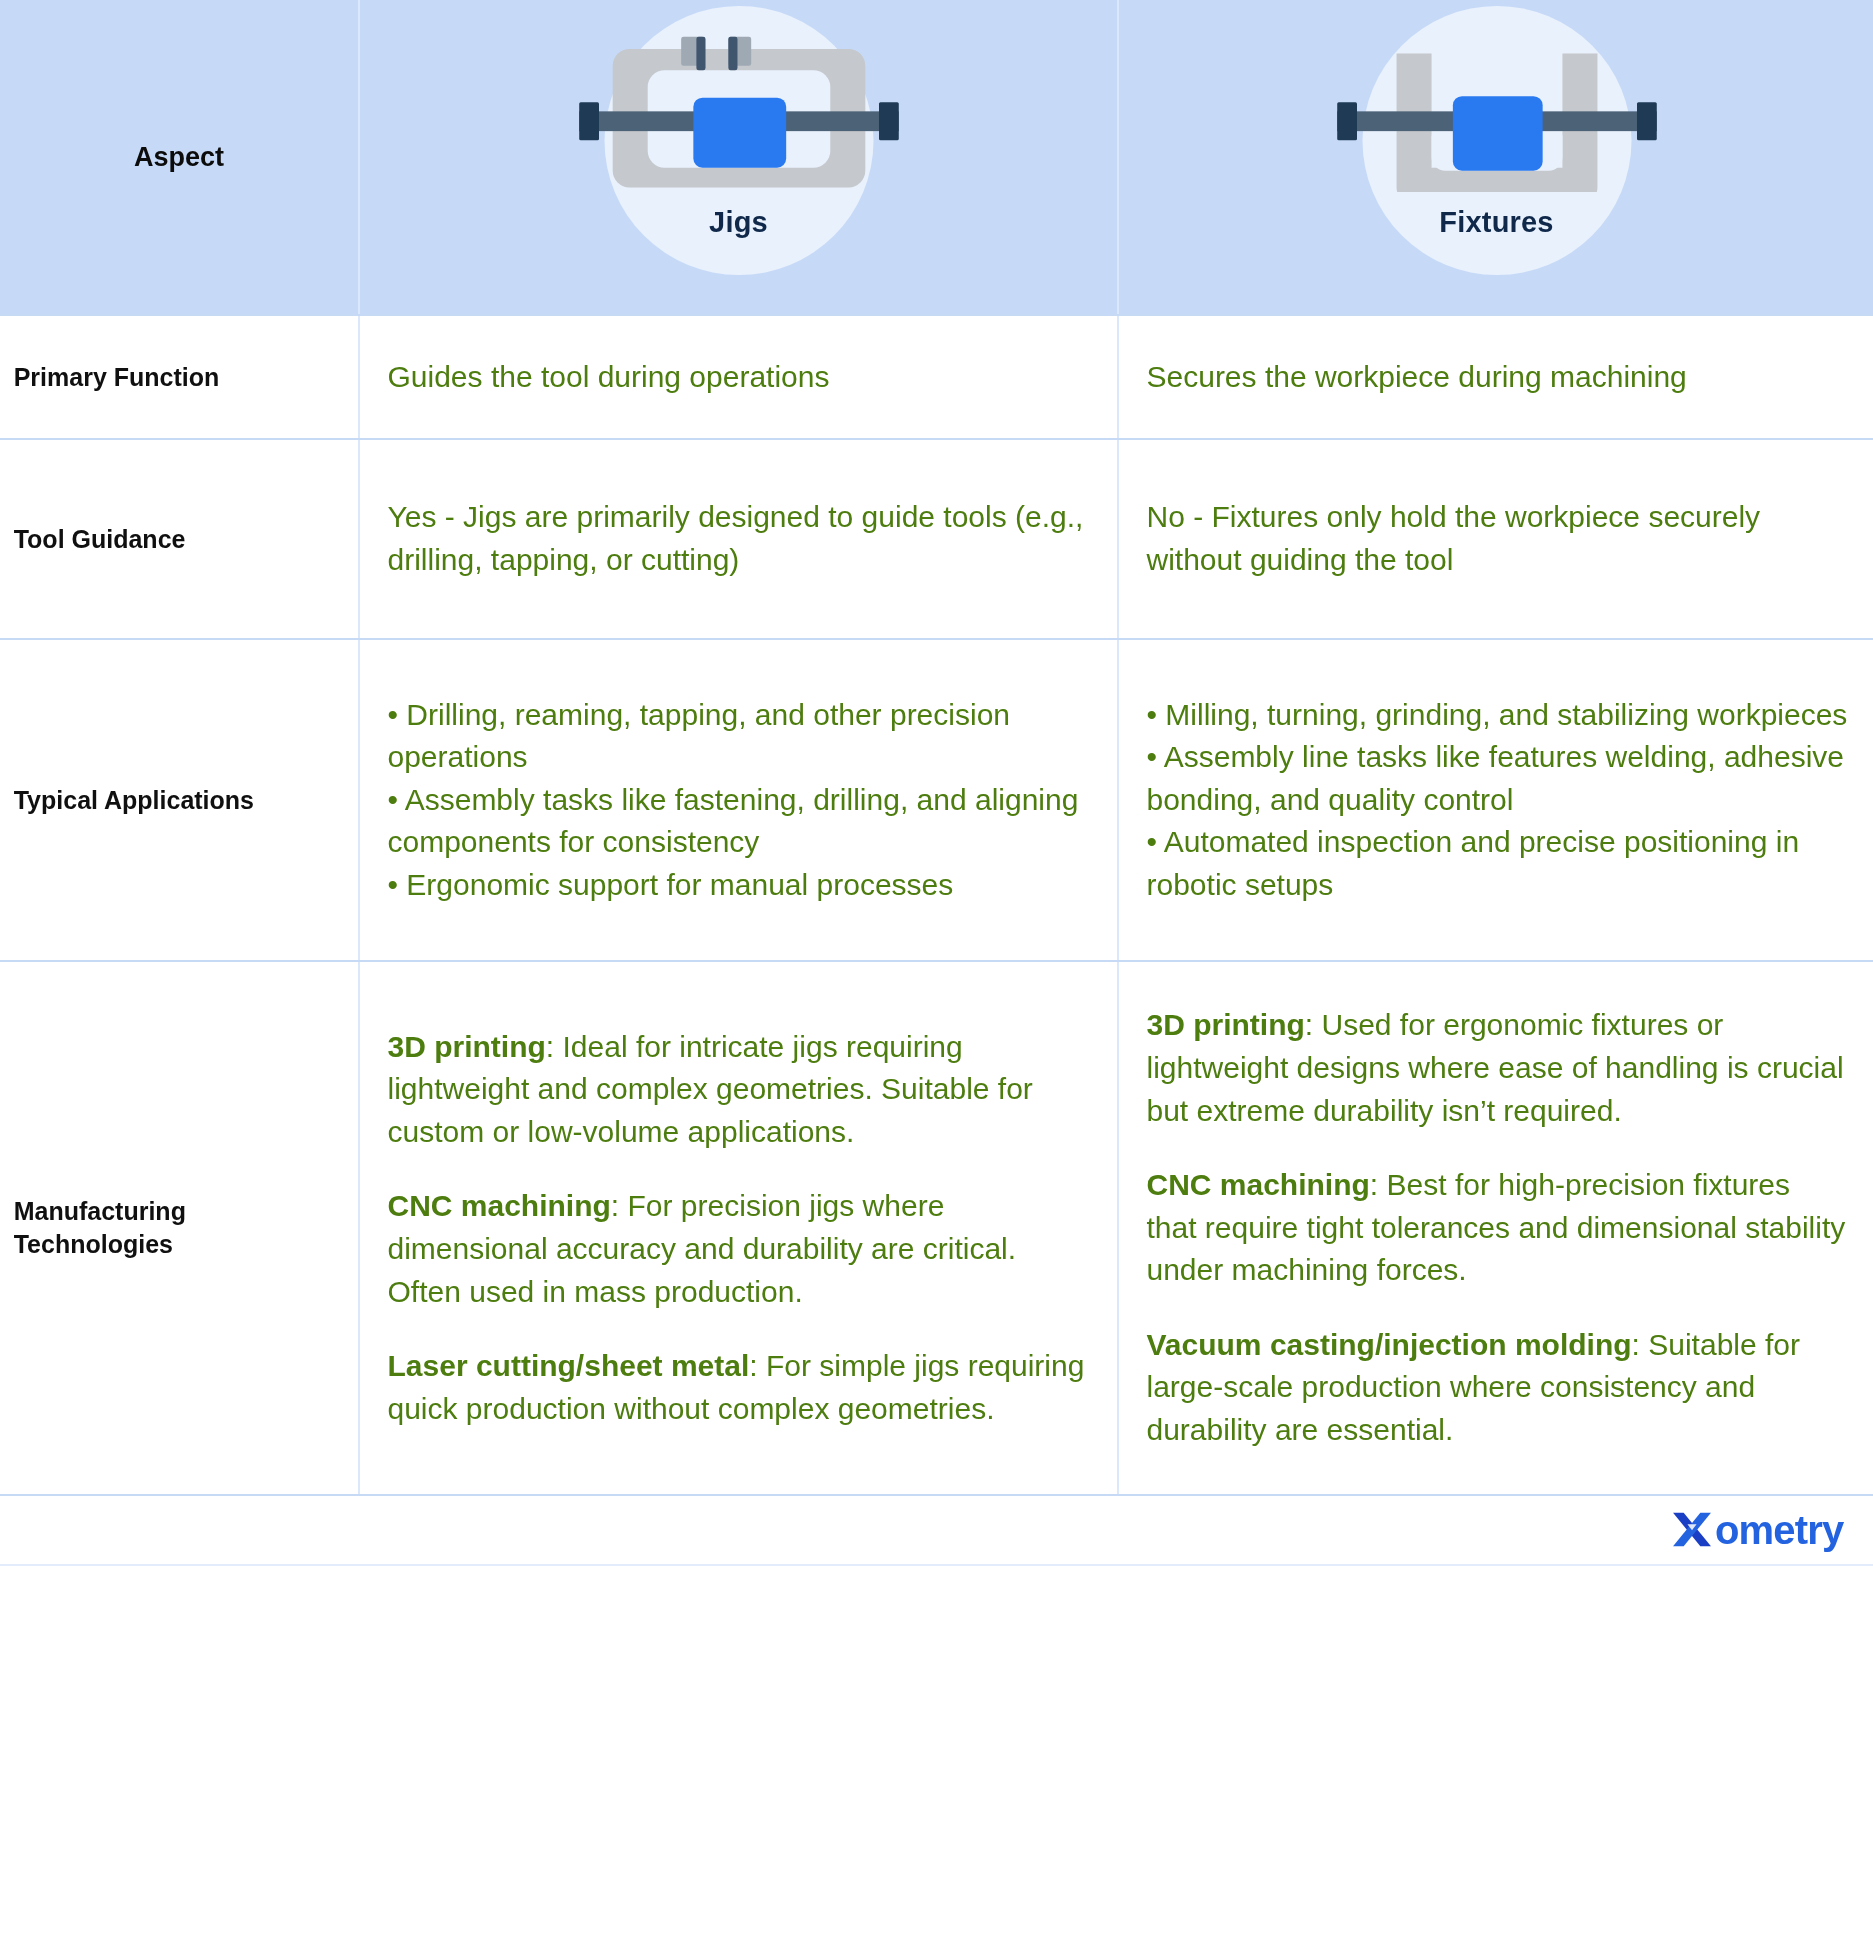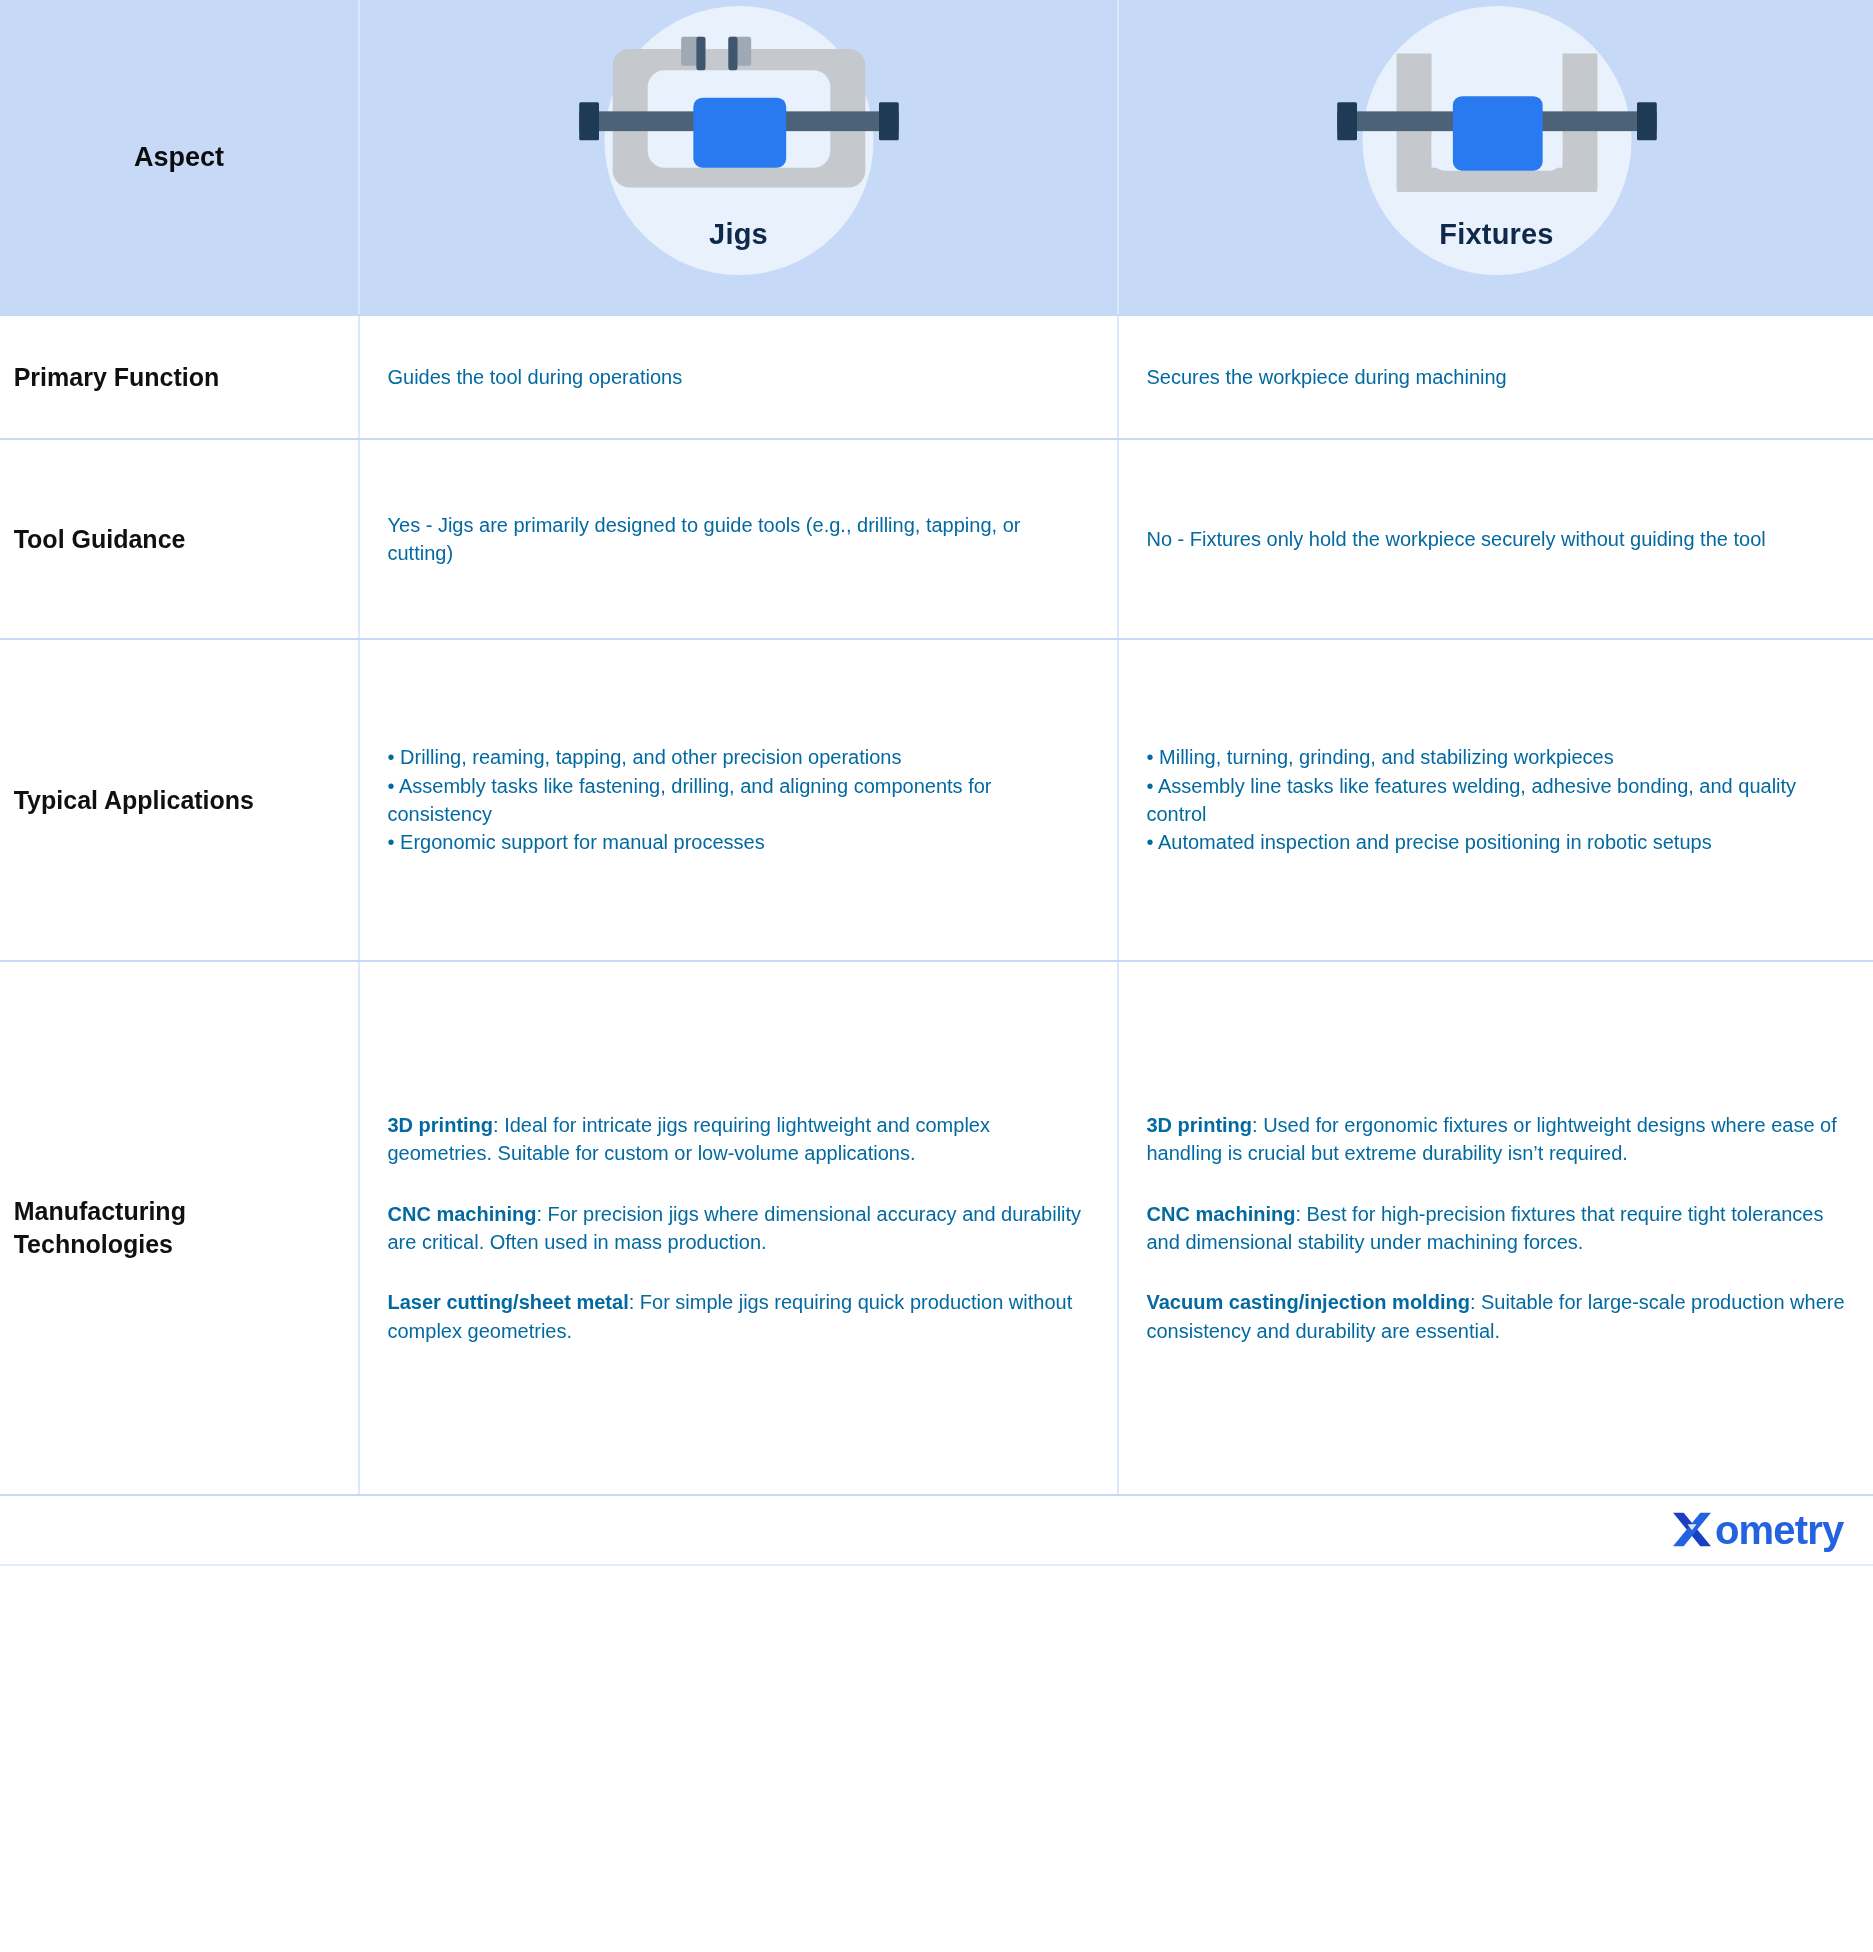--- a/index.html
+++ b/index.html
@@ -78,41 +78,41 @@
     top: 17px;
     transform: translateX(-50%);
     width: 320px;
     height: 175px;
   }
 
   .head-label {
     position: absolute;
     left: 0;
     right: 0;
-    top: 218px;
+    top: 206px;
     text-align: center;
     font-size: 29px;
     font-weight: bold;
     color: #10294a;
     letter-spacing: 0.2px;
   }
 
   
   td.aspect-cell {
     text-align: left;
     font-size: 25px;
     font-weight: bold;
     color: #101010;
     line-height: 1.32;
     padding: 10.7px 13.7px;
   }
 
   td.body-cell {
-    font-size: 20px;
-    color: #0369a1;
+    font-size: 30px;
+    color: #4d7c0f;
     line-height: 1.42;
     padding: 20px 26px 20px 27.5px;
     vertical-align: middle;
   }
 
   td.body-cell p { margin: 0; }
   td.body-cell p + p { margin-top: 0; }
   td.body-cell .gap { height: 32px; }
   td.body-cell b { font-weight: bold; }
 

